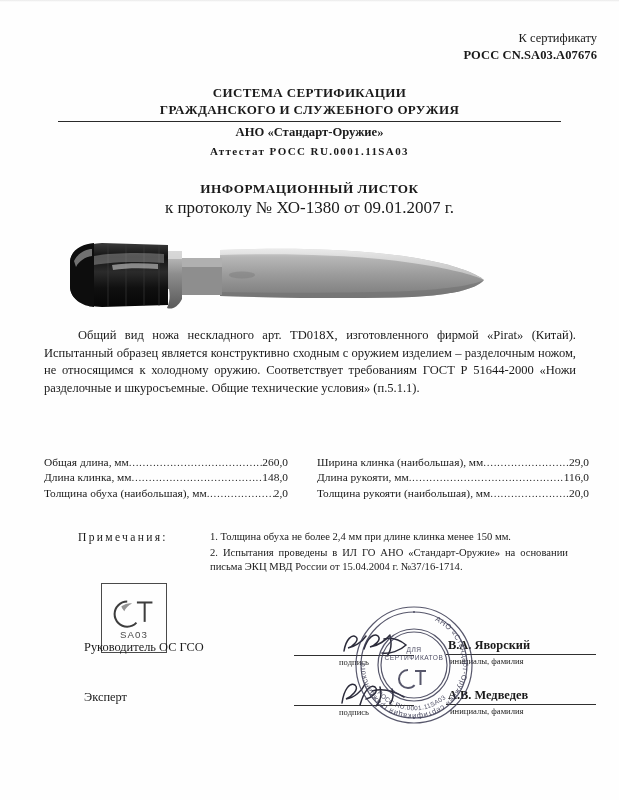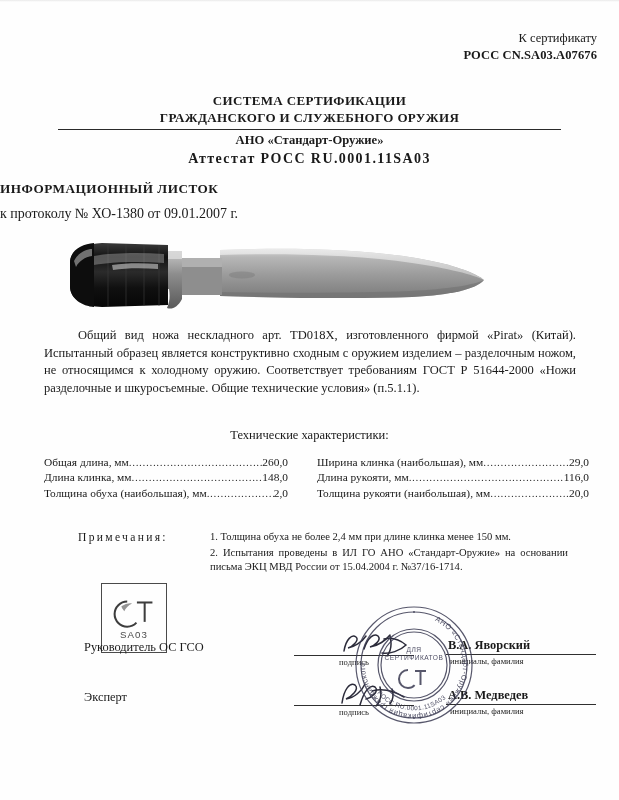--- a/index.html
+++ b/index.html
@@ -37,21 +37,20 @@
   .cert-ref .line1 { display: block; }
   .cert-ref .line2 { display: block; font-weight: 700; letter-spacing: .1px; }
 
   
   .masthead {
     position: absolute;
     top: 84px;
     left: 40px;
     right: 40px;
     text-align: center;
-    margin-top: 8px;
   }
   .masthead .sys1,
   .masthead .sys2 {
     font-size: 13px;
     font-weight: 700;
     letter-spacing: .35px;
     line-height: 17px;
   }
   .rule {
     border: 0;
@@ -64,44 +63,45 @@
     letter-spacing: .1px;
     line-height: 16px;
   }
   .masthead .ano {
     font-size: 12.6px;
     font-weight: 700;
     line-height: 17px;
     margin-top: 1px;
   }
   .masthead .attestat {
-    font-size: 14px;
+    font-size: 11px;
     font-weight: 700;
     letter-spacing: 1.4px;
     line-height: 16px;
     margin-top: 2px;
   }
 
   
   .doc-title {
     position: absolute;
     top: 180px;
     left: 0;
     right: 0;
+    text-align: center;
   }
   .doc-title .t1 {
     font-size: 13.2px;
     font-weight: 700;
     letter-spacing: .5px;
     line-height: 18px;
   }
   .doc-title .t2 {
-    font-size: 14px;
+    font-size: 17px;
     line-height: 18px;
-    margin-top: 7px;
+    margin-top: 1px;
   }
 
   
   .knife-figure {
     position: absolute;
     top: 225px;
     left: 60px;
     width: 500px;
     height: 95px;
   }
@@ -357,21 +357,20 @@
       <path d="M20 34 C 40 28, 74 27, 104 29 L 104 38 C 74 36, 40 37, 21 43 Z" fill="#8f8f8f" opacity="0.55"></path>
       <path d="M52 40 C 66 38, 82 38, 98 39 L 98 44 C 82 43, 66 43, 53 45 Z" fill="#cfcfcf" opacity="0.6"></path>
 
       <path d="M10 38 C 10 25, 22 19, 34 18 L 34 82 C 22 81, 10 74, 10 61 Z" fill="#0d0d0d"></path>
       <path d="M14 36 C 18 28, 26 24, 32 24 L 32 31 C 25 32, 19 36, 16 42 Z" fill="#a8a8a8" opacity="0.65"></path>
     </svg>
   </div>
 
   <div class="body-par">Общий вид ножа нескладного арт. TD018X, изготовленного фирмой «Pirat» (Китай). Испытанный образец является конструктивно сходным с оружием изделием – разделочным ножом, не относящимся к холодному оружию. Соответствует требованиям ГОСТ Р 51644-2000 «Ножи разделочные и шкуросъемные. Общие технические условия» (п.5.1.1).</div>
 
-  <div class="specs-head">Технические характеристики:</div>
 
   <div class="specs">
     <div class="col left">
       <div class="spec-row">
         <span class="lbl">Общая длина, мм</span>
         <span class="dots">................................................................................</span>
         <span class="val">260,0</span>
       </div>
       <div class="spec-row">
         <span class="lbl">Длина клинка, мм</span>

